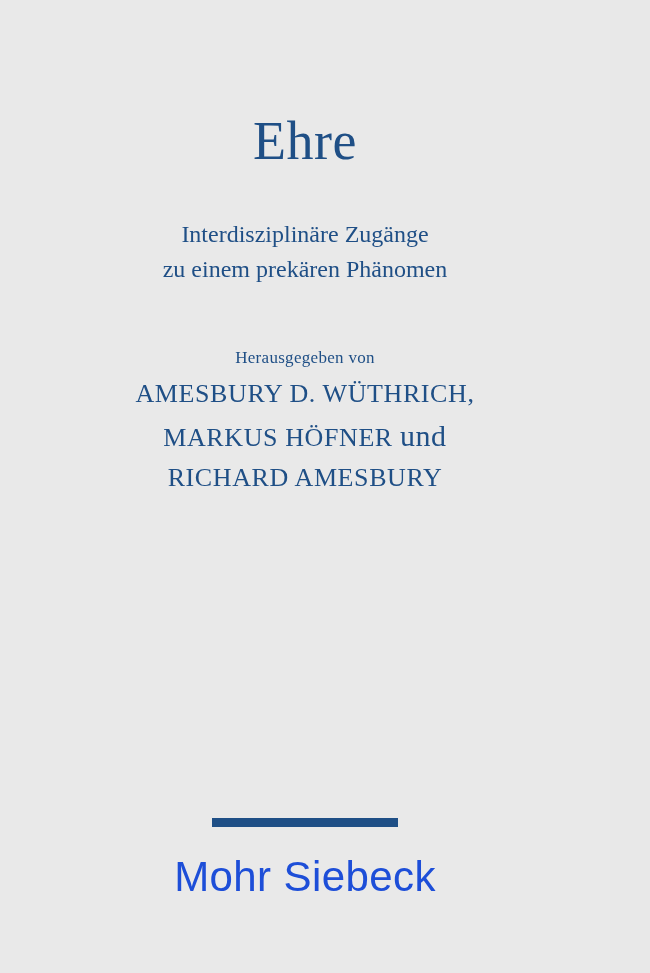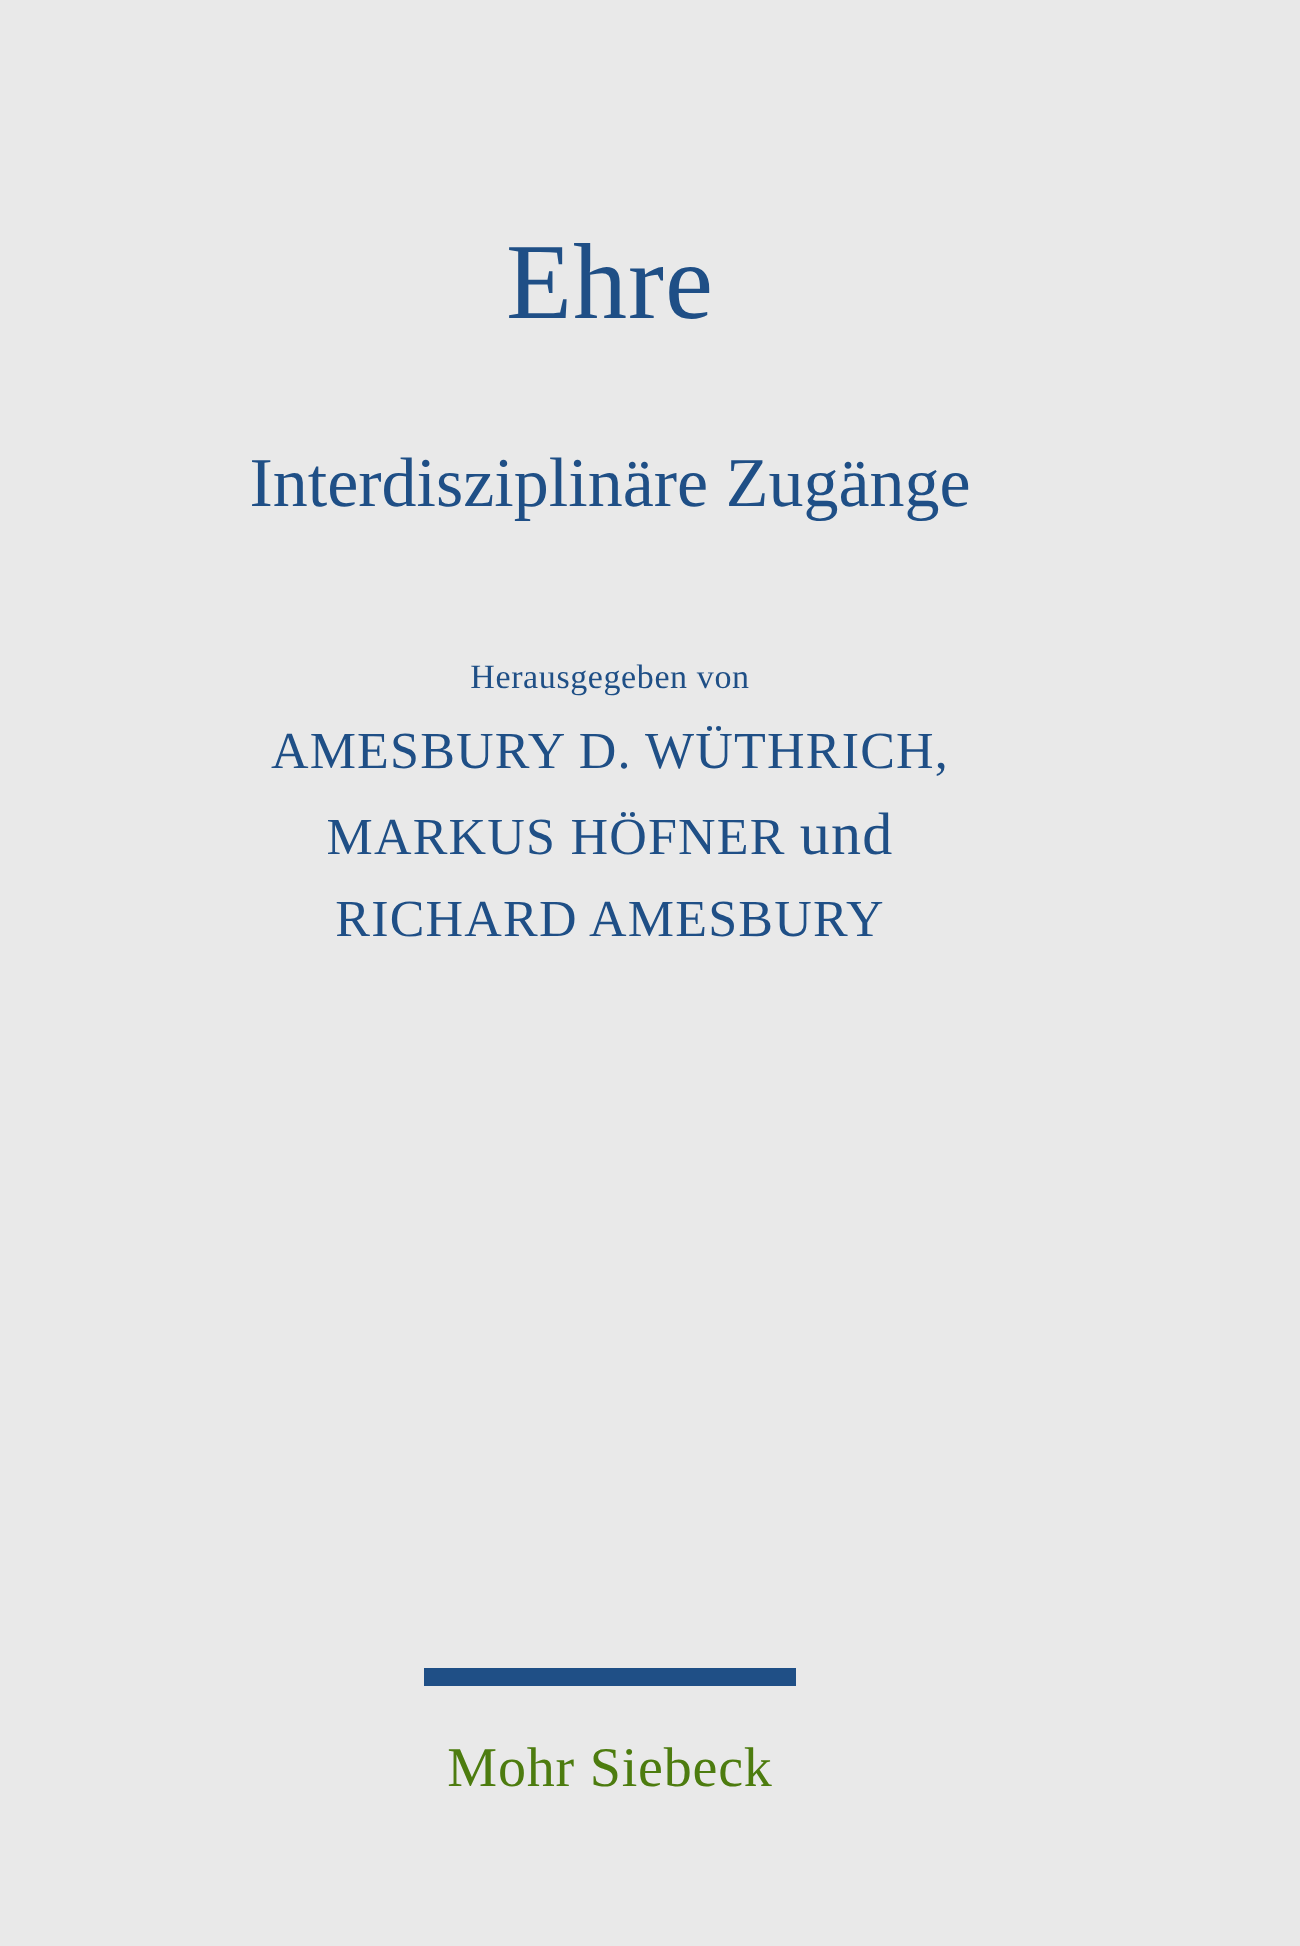--- a/index.html
+++ b/index.html
@@ -29,21 +29,21 @@
     line-height: 1.1;
     color: #1f4f86;
     font-family: "Liberation Serif", serif;
     font-weight: normal;
     letter-spacing: 0.5px;
   }
   .subtitle {
     margin-top: 46px;
     text-align: center;
     color: #1f4f86;
-    font-size: 35px;
+    font-size: 24px;
     line-height: 1.45;
     font-family: "Liberation Serif", serif;
     font-weight: normal;
   }
   .subtitle .line2 {
     display: block;
   }
   .editors {
     margin-top: 58px;
     text-align: center;
@@ -80,35 +80,36 @@
     align-items: center;
     margin-bottom: 72px;
   }
   .rule {
     width: 186px;
     height: 9px;
     background: #1f4f86;
     margin-bottom: 26px;
   }
   .publisher {
-    color: #4d7c0f;
-    font-size: 28px;
-    font-family: Liberation Serif, serif;
+    color: #1d4ed8;
+    font-size: 42px;
+    font-family: Liberation Sans, sans-serif;
     letter-spacing: 0.4px;
   }
 </style>
 </head>
 <body>
 
 <div class="cover">
 
   <div class="title">Ehre</div>
 
   <div class="subtitle">
     <span class="line1">Interdisziplinäre Zugänge</span>
+    <span class="line2">zu einem prekären Phänomen</span>
   </div>
 
   <div class="editors">
     <span class="intro">Herausgegeben von</span>
     <span class="names">
       <span class="nline">AMESBURY D. WÜTHRICH,</span>
       <span class="nline"><span>MARKUS HÖFNER</span> <span class="lower">und</span></span>
       <span class="nline">RICHARD AMESBURY</span>
     </span>
   </div>

